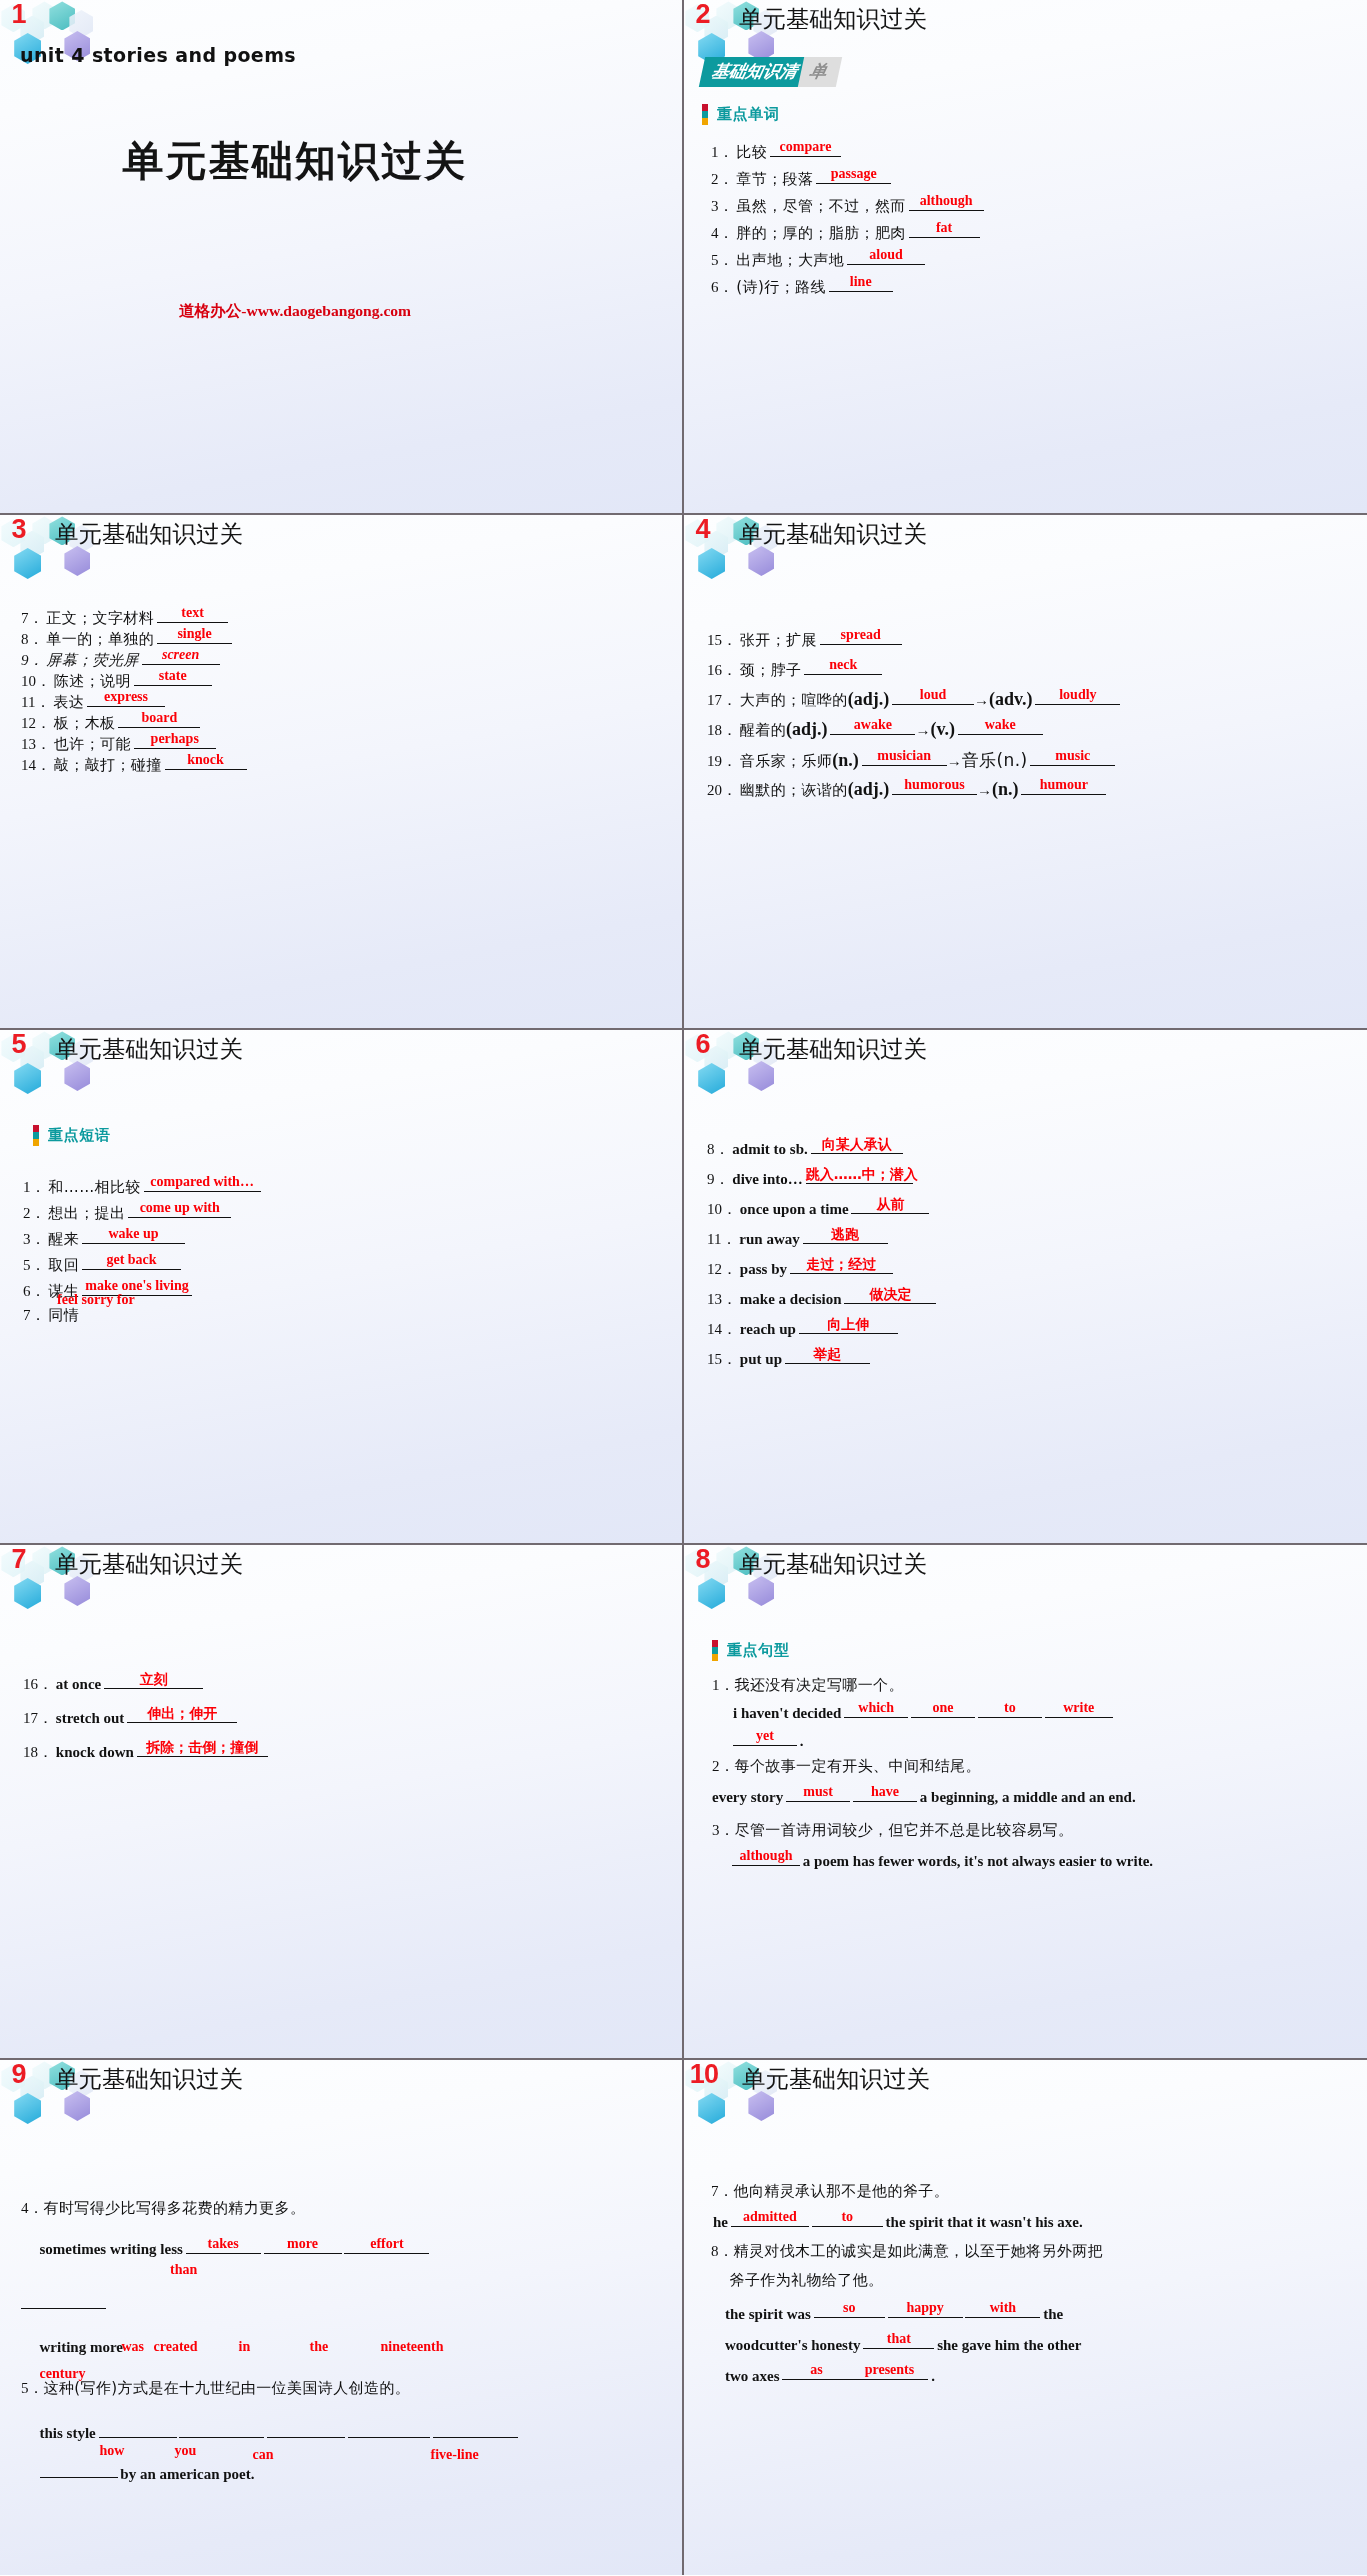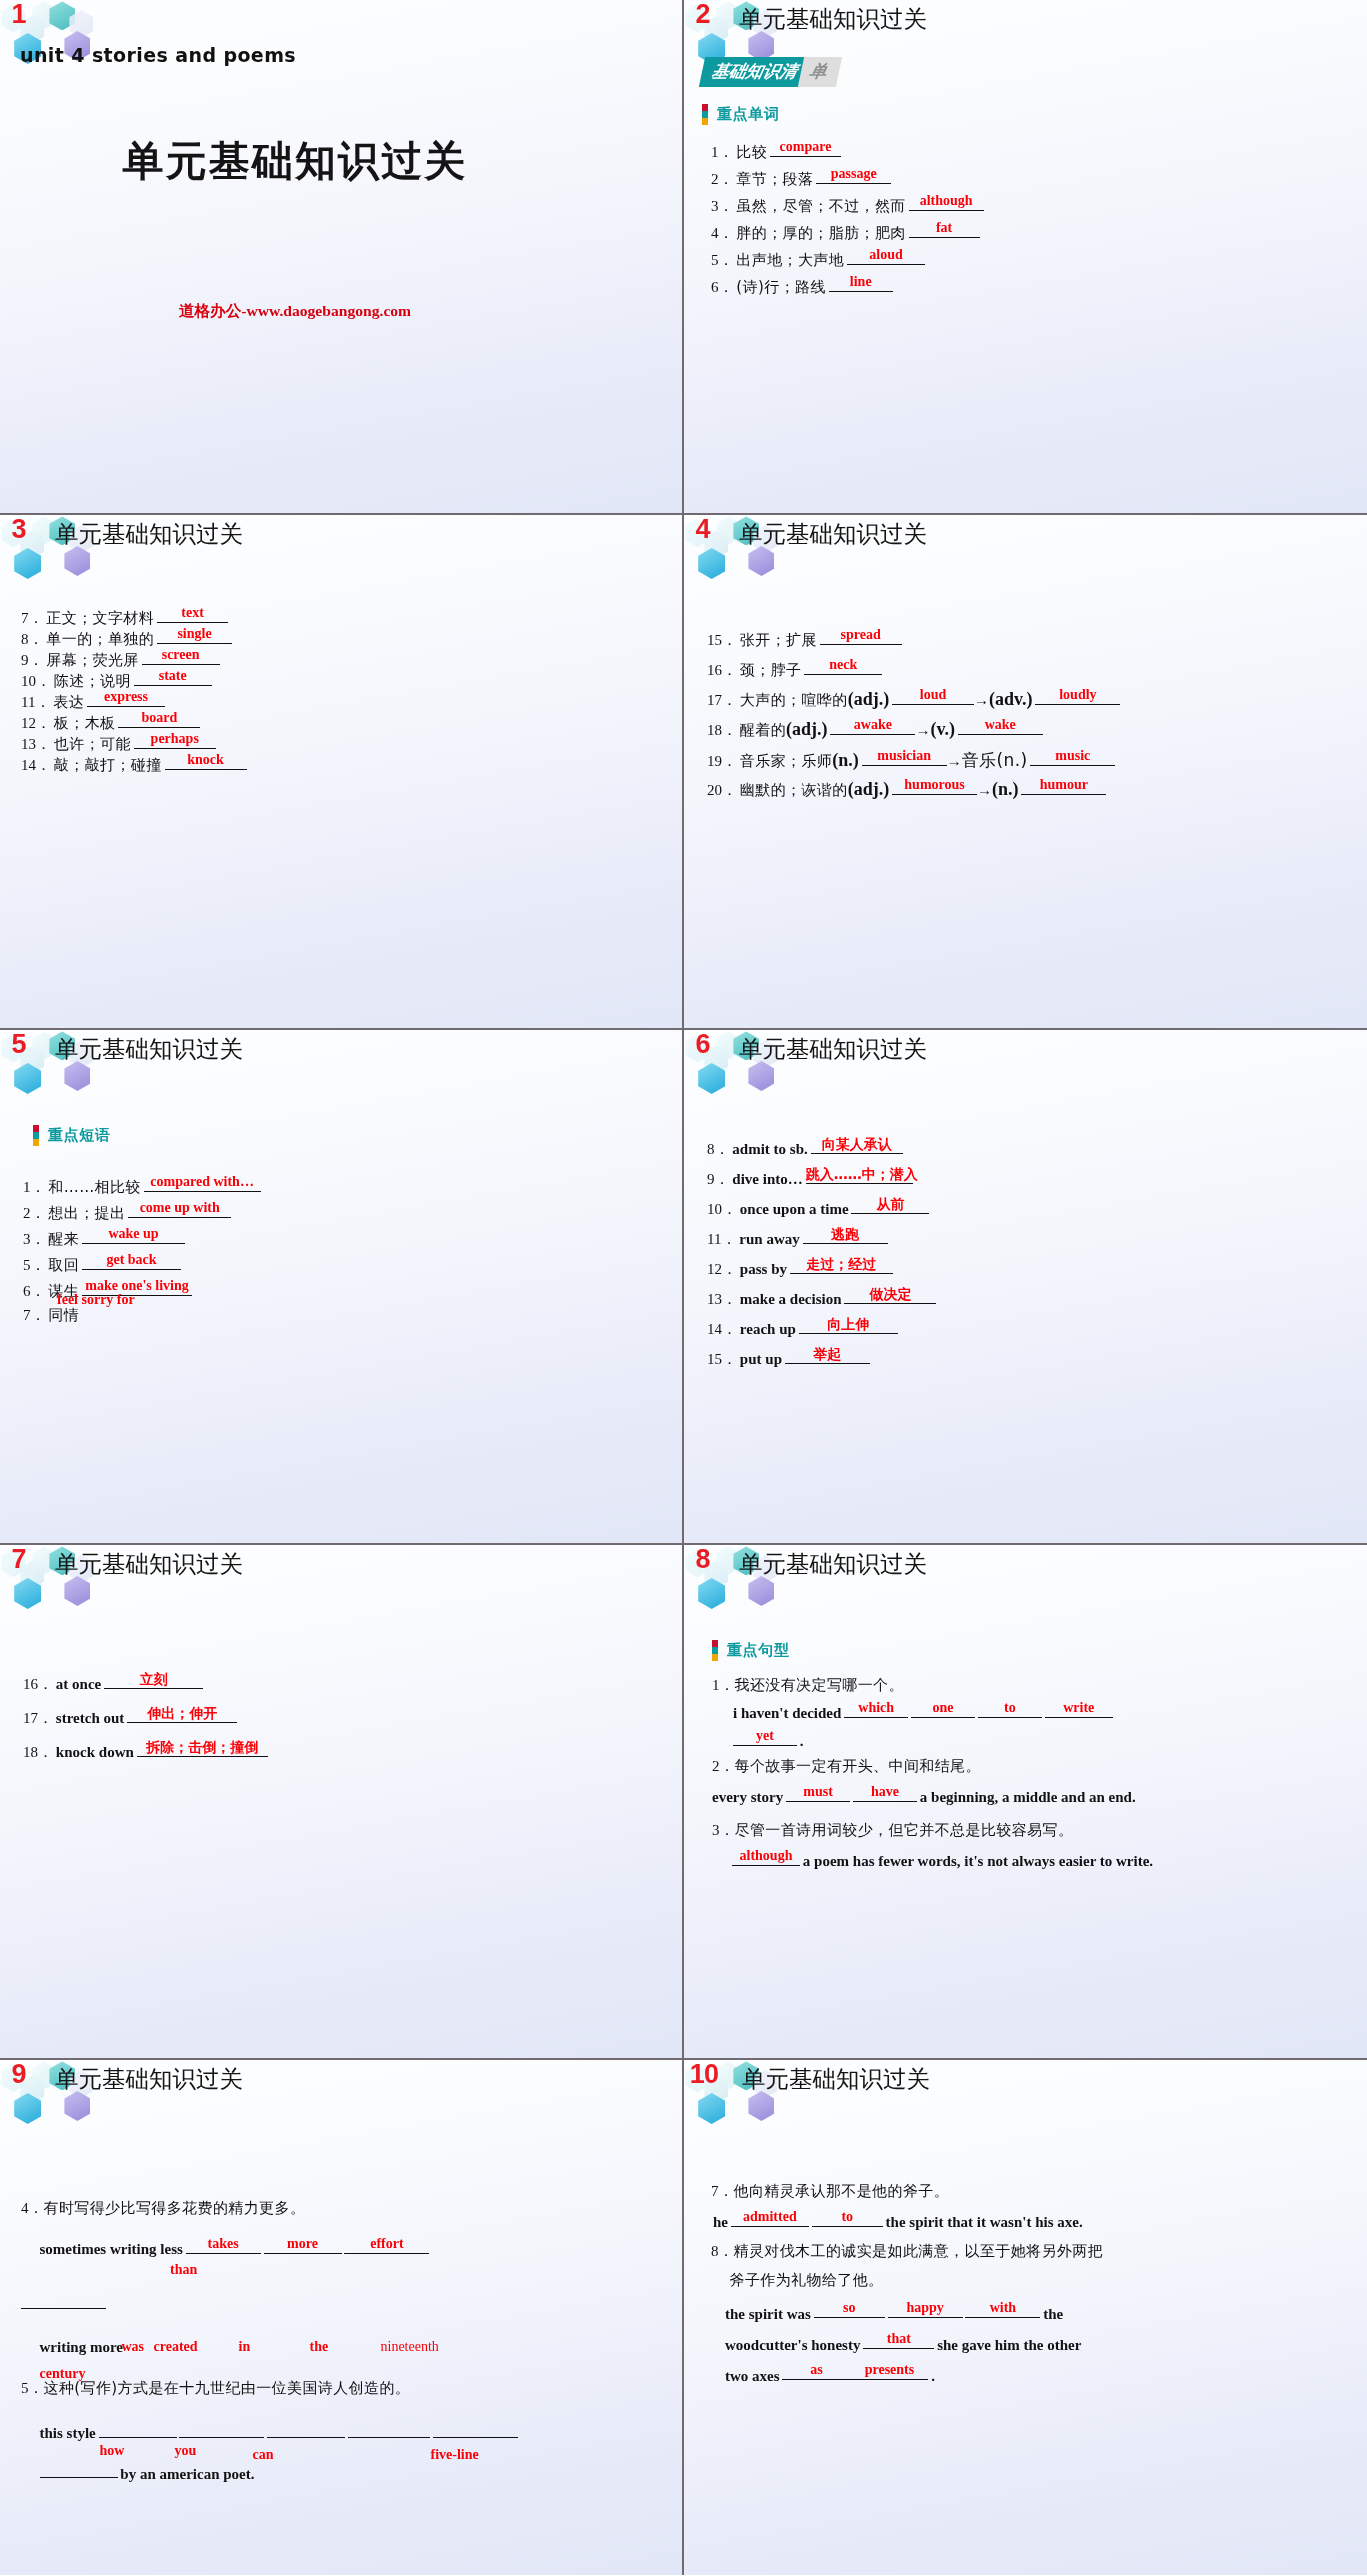--- a/index.html
+++ b/index.html
@@ -237,21 +237,21 @@
       <div class="row" style="height:21px;">
         <span class="num">7．</span>
         <span class="cn">正文；文字材料</span>
         <span class="blank" style="width:71px;height:15.6px;"><span class="ans">text</span></span>
       </div>
       <div class="row" style="height:21px;">
         <span class="num">8．</span>
         <span class="cn">单一的；单独的</span>
         <span class="blank" style="width:75px;height:15.6px;"><span class="ans">single</span></span>
       </div>
-      <div class="row" style="height:21px;">
+      <div class="row" style="height:21px;font-style:italic;">
         <span class="num">9．</span>
         <span class="cn">屏幕；荧光屏</span>
         <span class="blank" style="width:78px;height:15.6px;"><span class="ans">screen</span></span>
       </div>
       <div class="row" style="height:21px;">
         <span class="num">10．</span>
         <span class="cn">陈述；说明</span>
         <span class="blank" style="width:78px;height:15.6px;"><span class="ans">state</span></span>
       </div>
       <div class="row" style="height:21px;">
@@ -557,21 +557,21 @@
         </div>
         <div style="margin-left:0px; margin-top:36px;">
           <span class="blank" style="width:85px;height:15.6px;"><span class="ans" style="bottom:31px; left:149px; right:auto;">than</span></span>
         </div>
         <div style="margin-left:18.5px; margin-top:28px; position:relative;">
           <span class="en">writing more</span>
           <span style="position:absolute; left:82px; top:0px; font-family:'Liberation Serif',serif; font-weight:700; color:#fb0007; font-size:14px;">was</span>
           <span style="position:absolute; left:114px; top:0px; font-family:'Liberation Serif',serif; font-weight:700; color:#fb0007; font-size:14px;">created</span>
           <span style="position:absolute; left:199px; top:0px; font-family:'Liberation Serif',serif; font-weight:700; color:#fb0007; font-size:14px;">in</span>
           <span style="position:absolute; left:270px; top:0px; font-family:'Liberation Serif',serif; font-weight:700; color:#fb0007; font-size:14px;">the</span>
-          <span style="position:absolute; left:341px; top:0px; font-family:'Liberation Serif',serif; font-weight:400; color:#fb0007; font-size:14px;">nineteenth</span>
+          <span style="position:absolute; left:341px; top:0px; font-family:'Liberation Serif',serif; font-weight:700; color:#fb0007; font-size:14px;">nineteenth</span>
         </div>
       </div>
 
       <div style="margin-top:23px; position:relative;">
         <span style="position:absolute; left:18.5px; top:-12.8px; font-family:'Liberation Serif',serif; font-weight:700; color:#fb0007; font-size:14px;">century</span>
         <div><span class="num">5．</span><span class="cn">这种(写作)方式是在十九世纪由一位美国诗人创造的。</span></div>
         <div style="margin-left:18.5px; margin-top:24px;">
           <span class="en">this style</span>
           <span class="blank" style="width:78px;height:15.6px;"></span>
           <span class="blank" style="width:85px;height:15.6px;"></span>

